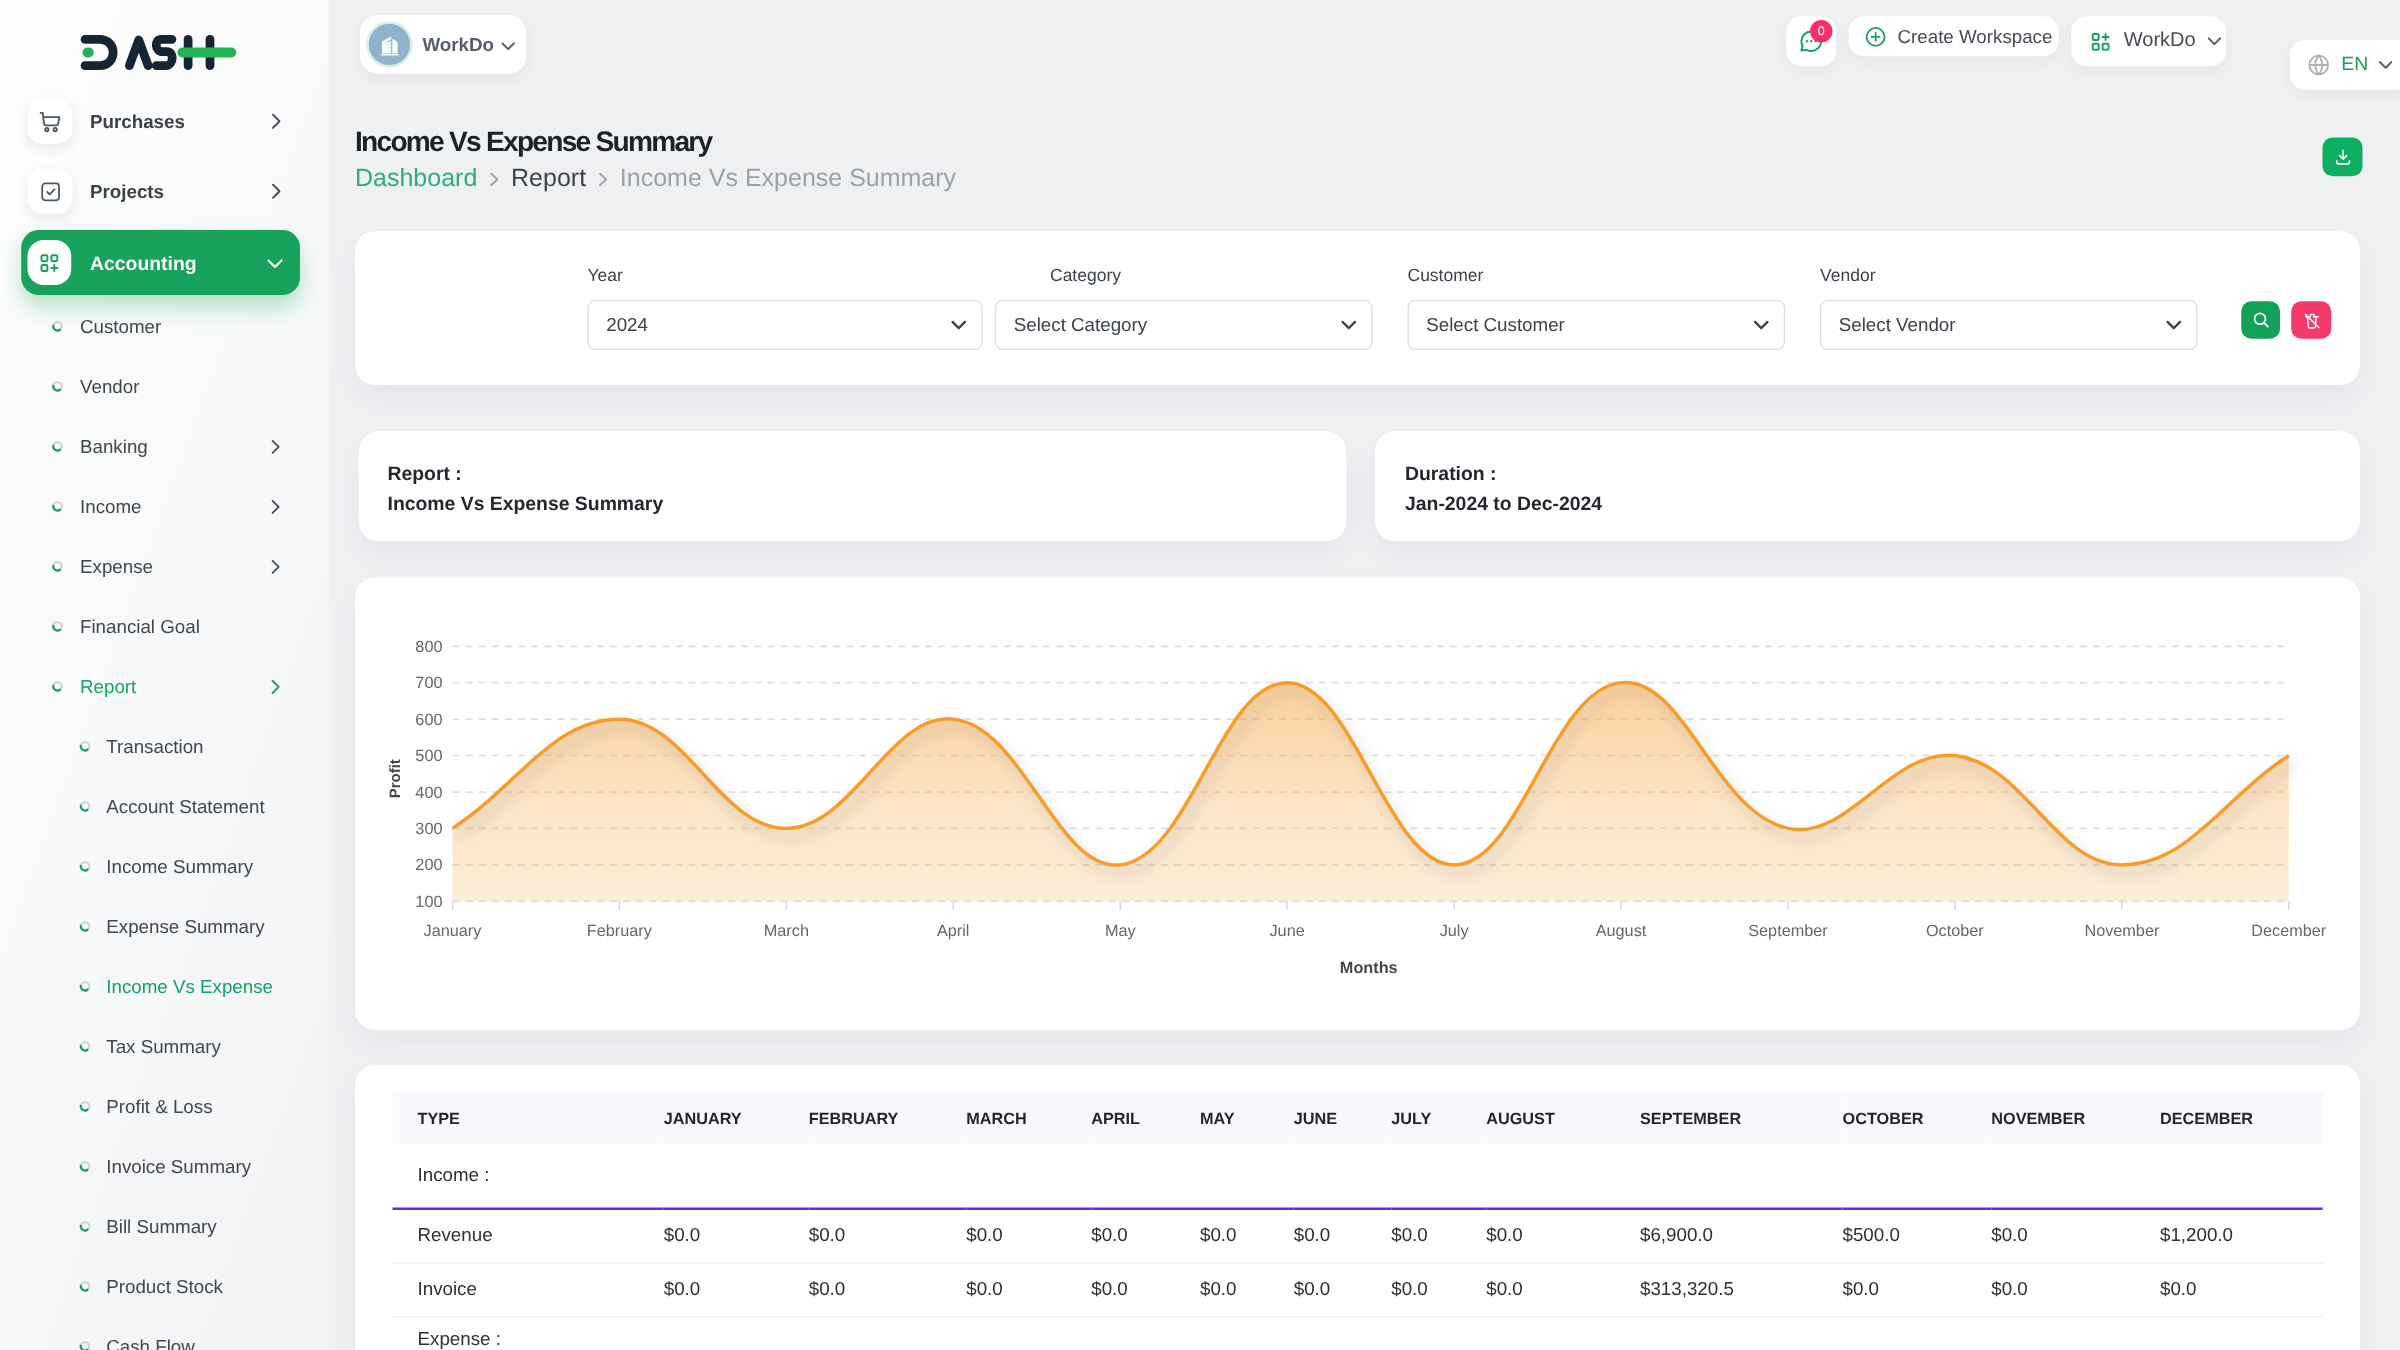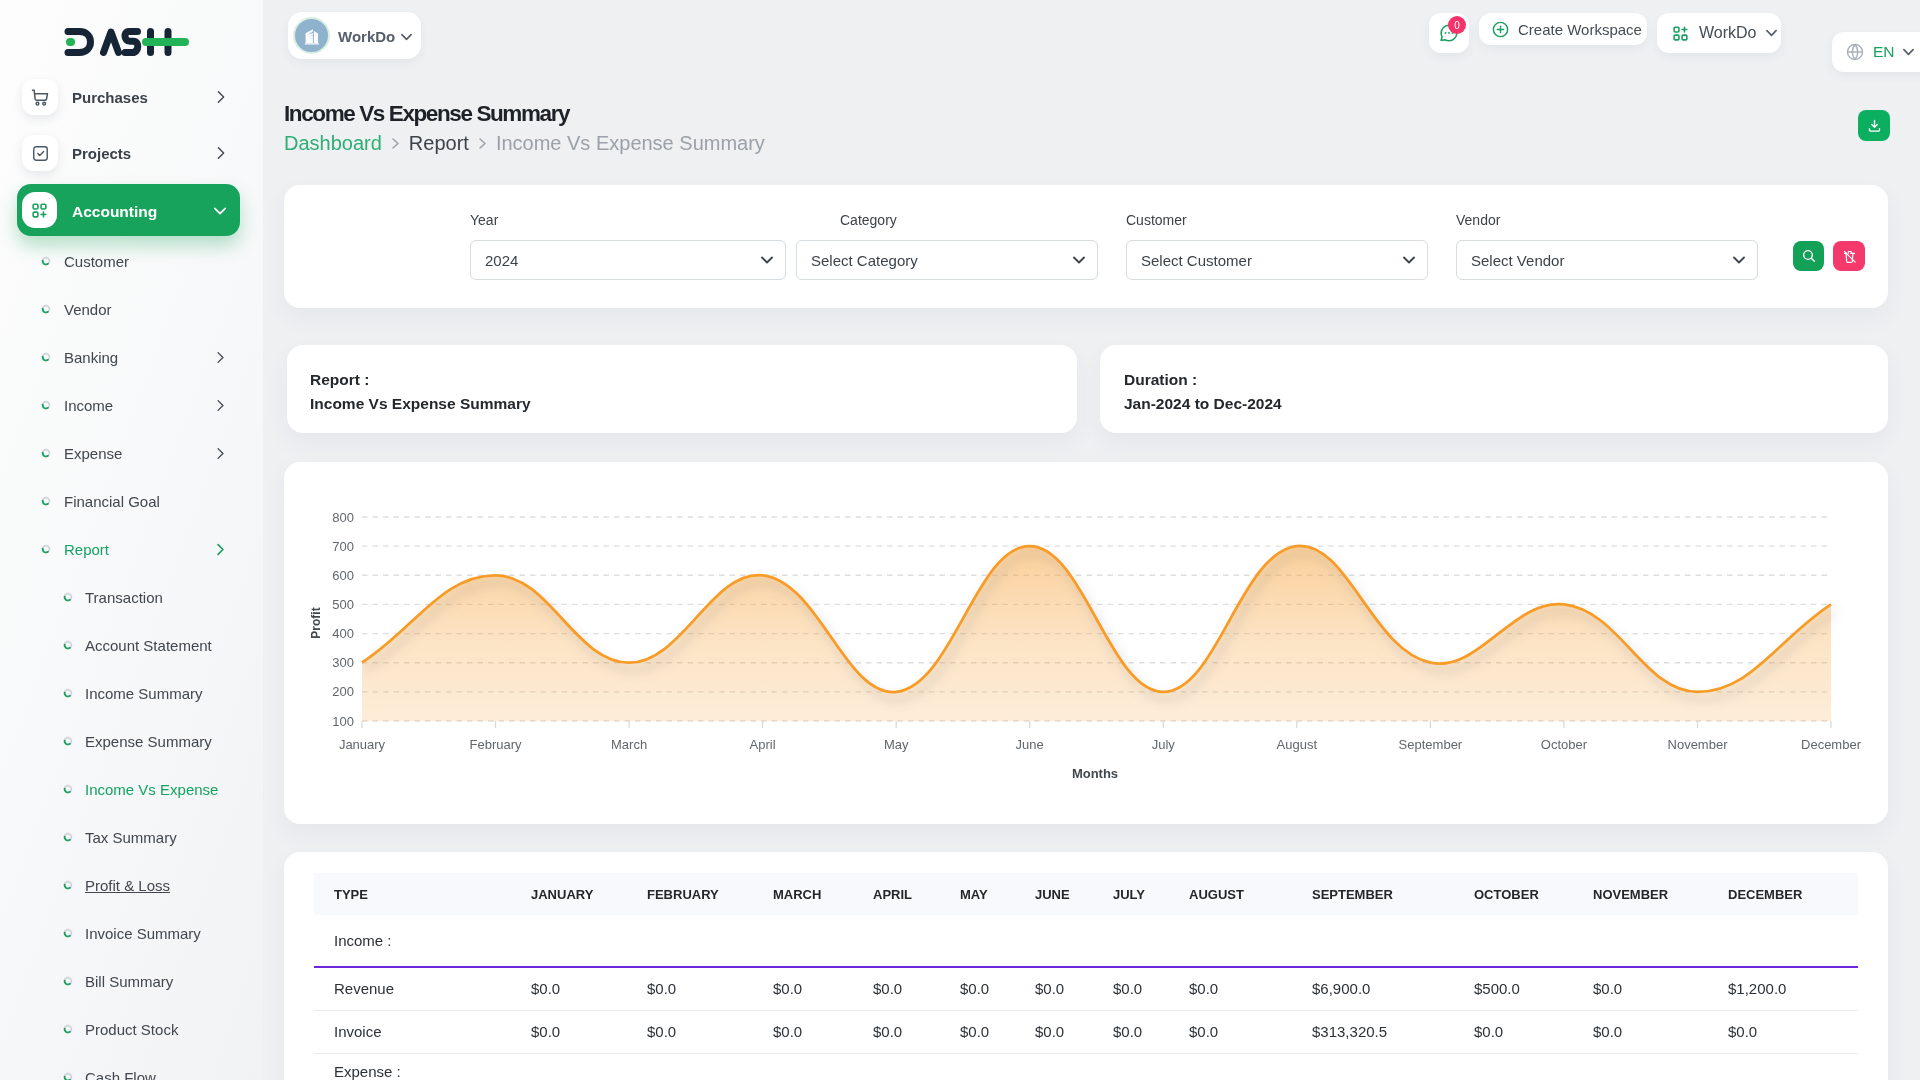--- a/index.html
+++ b/index.html
@@ -149,21 +149,21 @@
         <circle cx="5" cy="5" r="3.4" fill="none" stroke="#17a05e" stroke-width="1.8" stroke-dasharray="7.5 14" stroke-linecap="round" transform="rotate(55 5 5)"></circle>
       </svg>Expense Summary</div>
     <div class="mitem l2 green" style="left:85px; top:781px;"><svg width="10" height="10" viewBox="0 0 10 10">
         <circle cx="5" cy="5" r="3.4" fill="none" stroke="#cfd5db" stroke-width="1.8"></circle>
         <circle cx="5" cy="5" r="3.4" fill="none" stroke="#17a05e" stroke-width="1.8" stroke-dasharray="7.5 14" stroke-linecap="round" transform="rotate(55 5 5)"></circle>
       </svg>Income Vs Expense</div>
     <div class="mitem l2" style="left:85px; top:829px;"><svg width="10" height="10" viewBox="0 0 10 10">
         <circle cx="5" cy="5" r="3.4" fill="none" stroke="#cfd5db" stroke-width="1.8"></circle>
         <circle cx="5" cy="5" r="3.4" fill="none" stroke="#17a05e" stroke-width="1.8" stroke-dasharray="7.5 14" stroke-linecap="round" transform="rotate(55 5 5)"></circle>
       </svg>Tax Summary</div>
-    <div class="mitem l2" style="left:85px; top:877px;text-decoration:underline;"><svg width="10" height="10" viewBox="0 0 10 10">
+    <div class="mitem l2" style="left:85px; top:877px;"><svg width="10" height="10" viewBox="0 0 10 10">
         <circle cx="5" cy="5" r="3.4" fill="none" stroke="#cfd5db" stroke-width="1.8"></circle>
         <circle cx="5" cy="5" r="3.4" fill="none" stroke="#17a05e" stroke-width="1.8" stroke-dasharray="7.5 14" stroke-linecap="round" transform="rotate(55 5 5)"></circle>
       </svg>Profit &amp; Loss</div>
     <div class="mitem l2" style="left:85px; top:925px;"><svg width="10" height="10" viewBox="0 0 10 10">
         <circle cx="5" cy="5" r="3.4" fill="none" stroke="#cfd5db" stroke-width="1.8"></circle>
         <circle cx="5" cy="5" r="3.4" fill="none" stroke="#17a05e" stroke-width="1.8" stroke-dasharray="7.5 14" stroke-linecap="round" transform="rotate(55 5 5)"></circle>
       </svg>Invoice Summary</div>
     <div class="mitem l2" style="left:85px; top:973px;"><svg width="10" height="10" viewBox="0 0 10 10">
         <circle cx="5" cy="5" r="3.4" fill="none" stroke="#cfd5db" stroke-width="1.8"></circle>
         <circle cx="5" cy="5" r="3.4" fill="none" stroke="#17a05e" stroke-width="1.8" stroke-dasharray="7.5 14" stroke-linecap="round" transform="rotate(55 5 5)"></circle>

